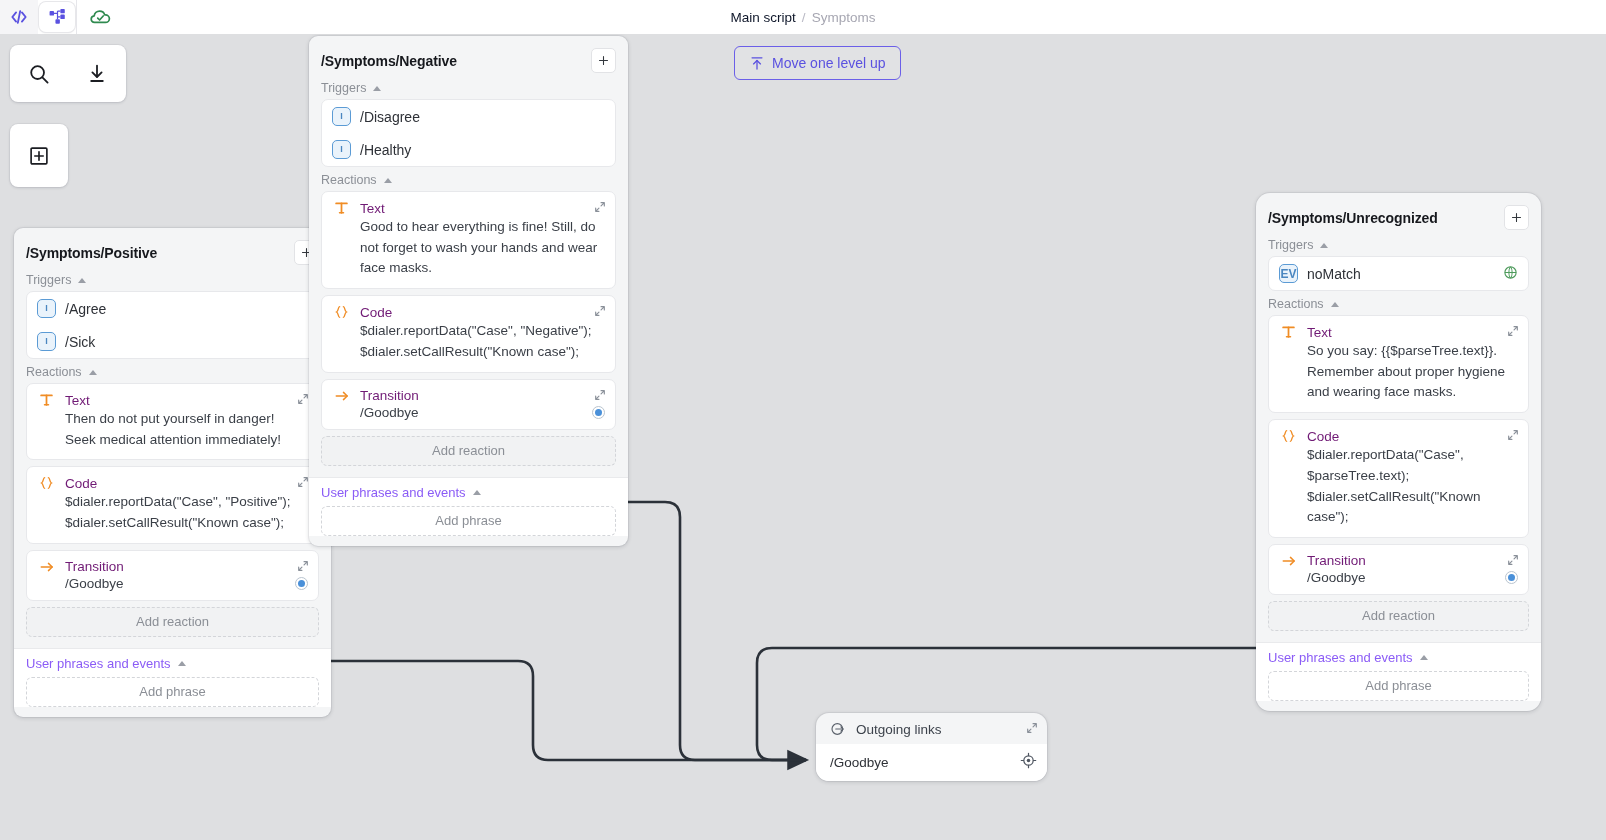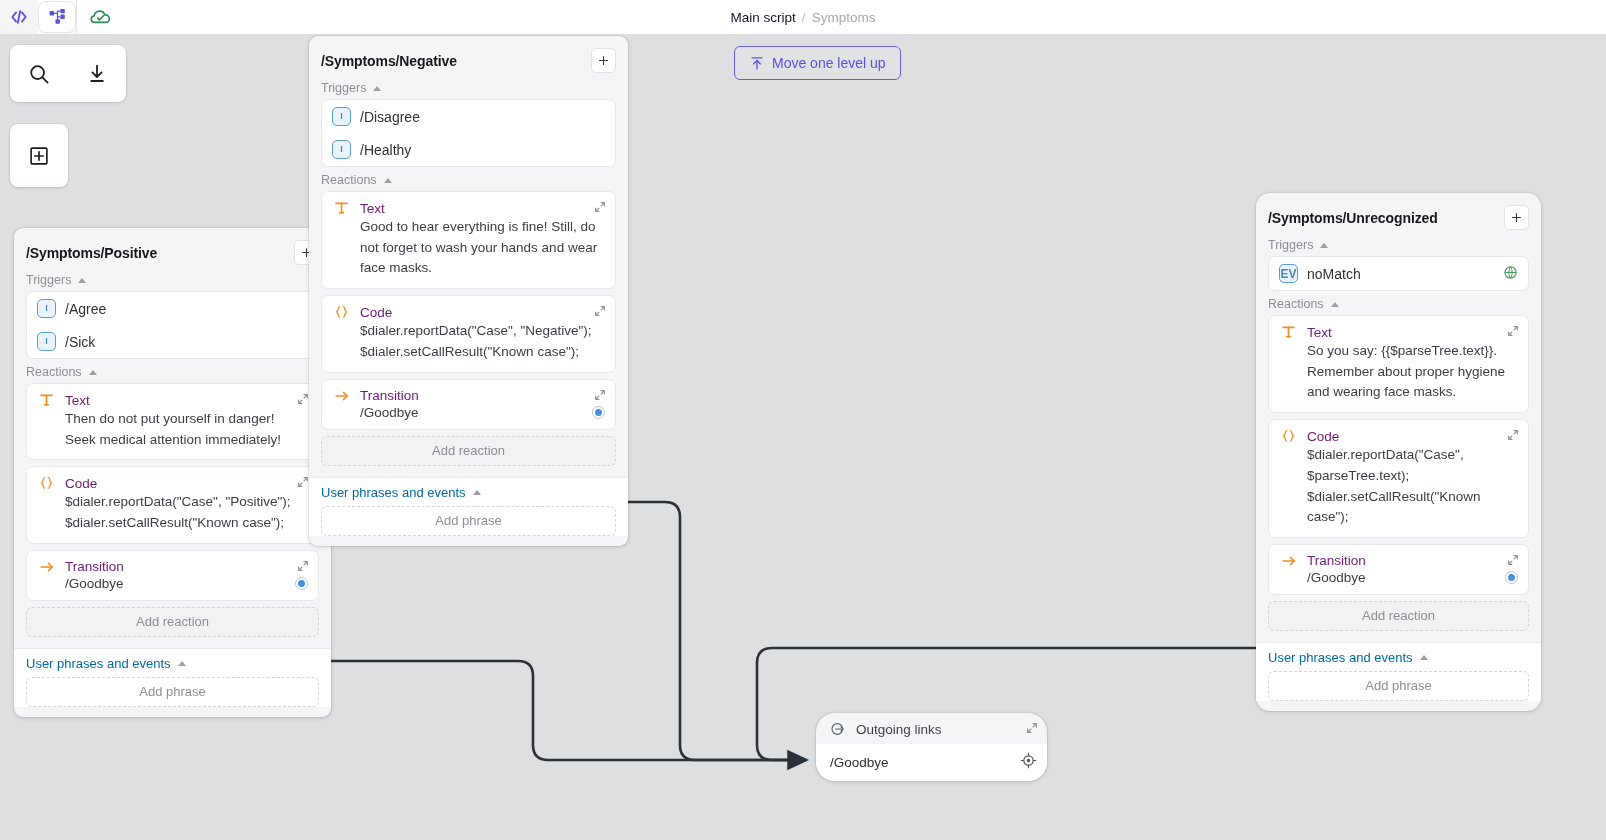--- a/index.html
+++ b/index.html
@@ -136,27 +136,27 @@
 
   .dashed-btn {
     margin: 0 12px 11px 12px; height: 30px; border: 1px dashed #d3d5d9;
     border-radius: 6px; background: #f1f2f3;
     display: flex; align-items: center; justify-content: center;
     font-size: 13px; color: #8b8f96; cursor: pointer;
   }
   .phrases-sect {
     background: #fff; border-top: 1px solid #e9eaec; padding-top: 7px;
   }
-  .phrases-sect .sect-label { color: #0369a1; font-size: 13px; padding-bottom: 6px; }
+  .phrases-sect .sect-label { color: #8b5cf6; font-size: 13px; padding-bottom: 6px; }
   .phrases-sect .dashed-btn { background: #fff; margin-bottom: 10px; }
 
   
   #outgoing {
     position: absolute; left: 816px; top: 713px; width: 231px;
-    background: #f4f5f6; border-radius: 19px;
+    background: #f4f5f6; border-radius: 13px;
     box-shadow: 0 1px 4px rgba(16,24,40,.16), 0 0 0 1px rgba(16,24,40,.05);
     overflow: hidden; z-index: 25;
   }
   #outgoing .ol-head {
     display: flex; align-items: center; gap: 10px;
     padding: 8px 10px 7px 14px; position: relative;
   }
   #outgoing .ol-title { font-size: 13.5px; color: #3d434c; }
   #outgoing .ol-body {
     background: #fff; display: flex; align-items: center;

